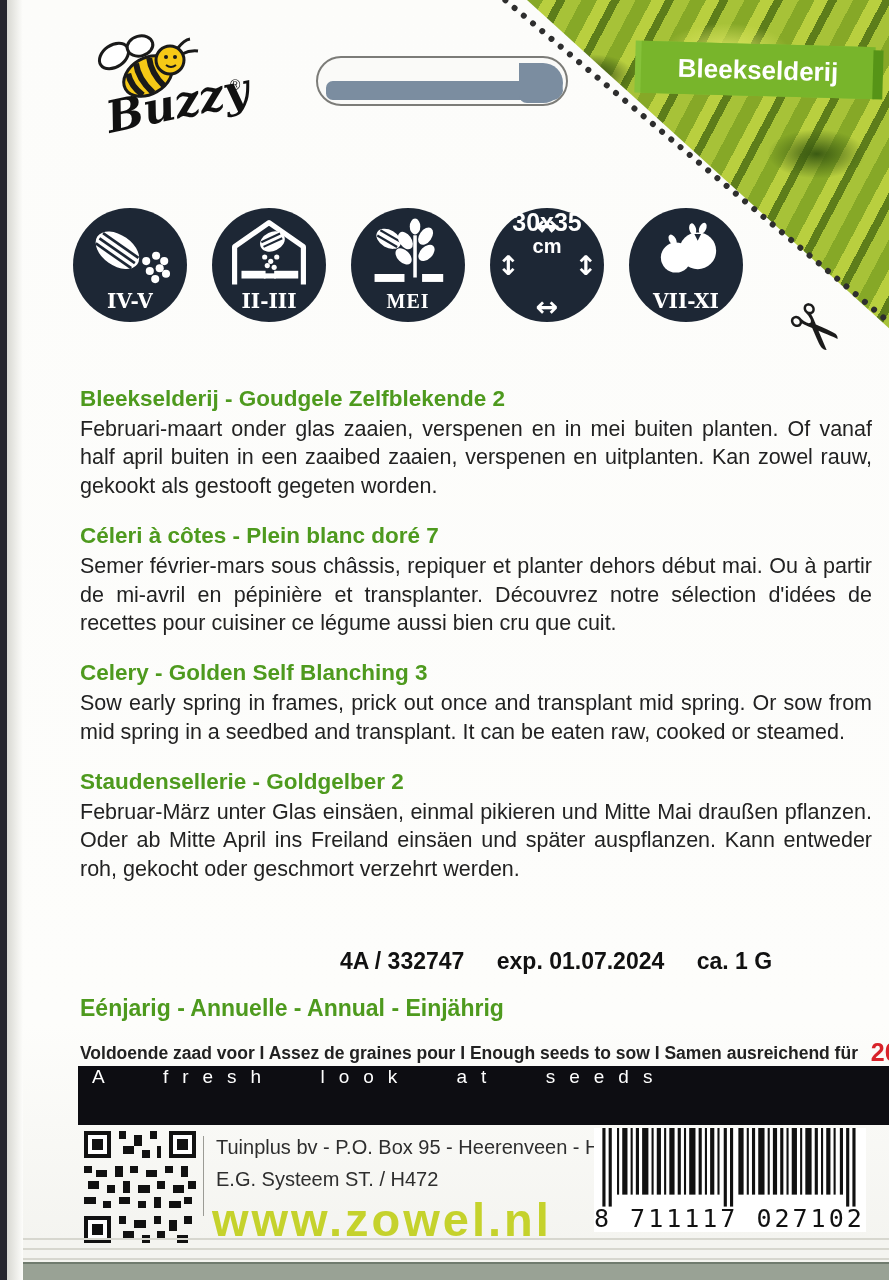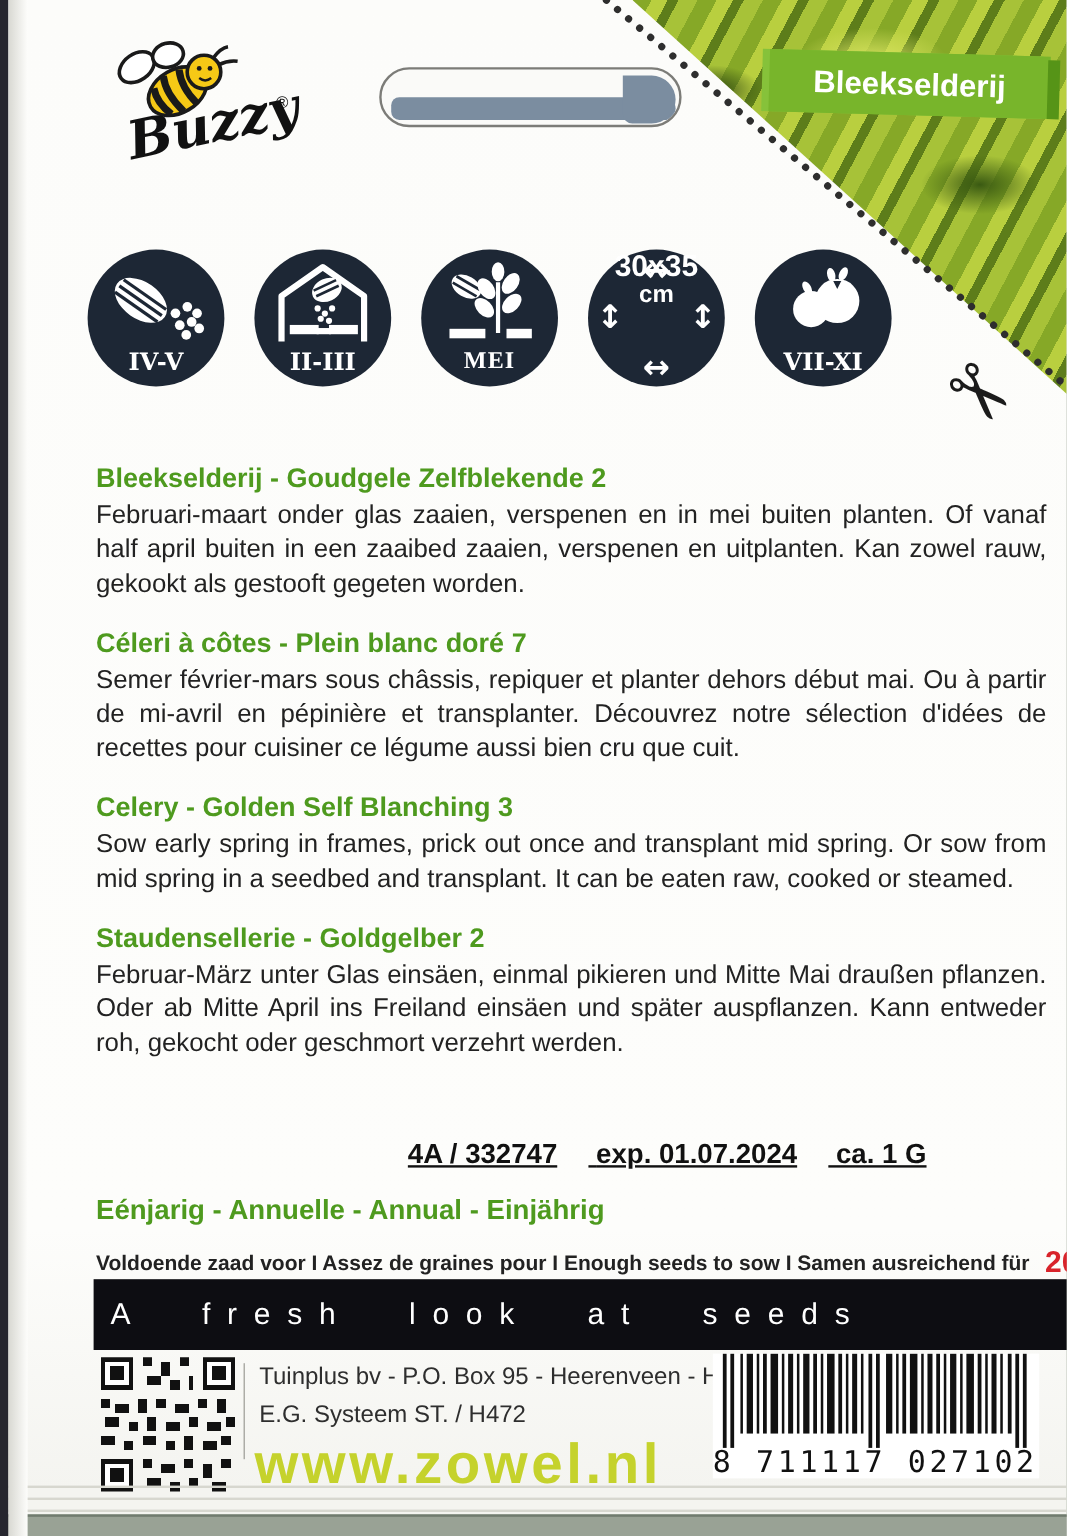--- a/index.html
+++ b/index.html
@@ -65,32 +65,32 @@
   .arrow.left { left:7px; top:50%; transform:translateY(-50%); }
   .arrow.right { right:7px; top:50%; transform:translateY(-50%); }
 
   
   .content { position:absolute; left:80px; top:366px; width:792px; }
   .section { margin-bottom:23px; }
   .section h3 { color:#4e9a1e; font-size:22.5px; font-weight:bold; margin-bottom:3px;margin-top:20px; }
   .section p  { color:#222; font-size:21.5px; line-height:1.32; text-align:justify; }
 
   .batch { position:absolute; left:80px; top:948px; width:792px;
-           font-size:23px; font-weight:bold; color:#111; text-align:center; padding-left:160px;text-decoration:underline; }
+           font-size:23px; font-weight:bold; color:#111; text-align:center; padding-left:160px; }
   .batch span { margin-right:26px; } .batch span:last-child { margin-right:0; }
 
   .annual { position:absolute; left:80px; top:995px; color:#4e9a1e;
             font-size:23px; font-weight:bold; }
   .seeds-line { position:absolute; left:80px; top:1038px; width:800px;
                 font-size:17.5px; font-weight:bold; color:#222; white-space:nowrap; }
   .seeds-line .amount { color:#d8232a; font-size:25px; margin-left:8px; vertical-align:-2px; }
 
   .banner { position:absolute; left:78px; top:1066px; width:811px; height:59px;
-            background:#0d0d12; color:#fff; display:flex; align-items:center;
-            font-size:25px; letter-spacing:14px; word-spacing:26px; padding-left:14px;
+            background:#0d0d12; color:#fff; display:flex; 
+            font-size:19px; letter-spacing:14px; word-spacing:26px; padding-left:14px;
             overflow:hidden; white-space:nowrap; }
 
   
   .qr { position:absolute; left:84px; top:1131px; width:112px; height:112px; }
   .qr svg { width:100%; height:100%; shape-rendering:crispEdges; }
   .footer-divider { position:absolute; left:203px; top:1136px; width:1px; height:80px; background:#9b9b95; }
   .address { position:absolute; left:216px; top:1136px; font-size:20px; color:#2e2e2e; }
   .system  { position:absolute; left:216px; top:1168px; font-size:20px; color:#2e2e2e; }
   .website { position:absolute; left:212px; top:1192px; font-size:47px; font-weight:bold;
              color:#c5d22c; letter-spacing:3px; }

